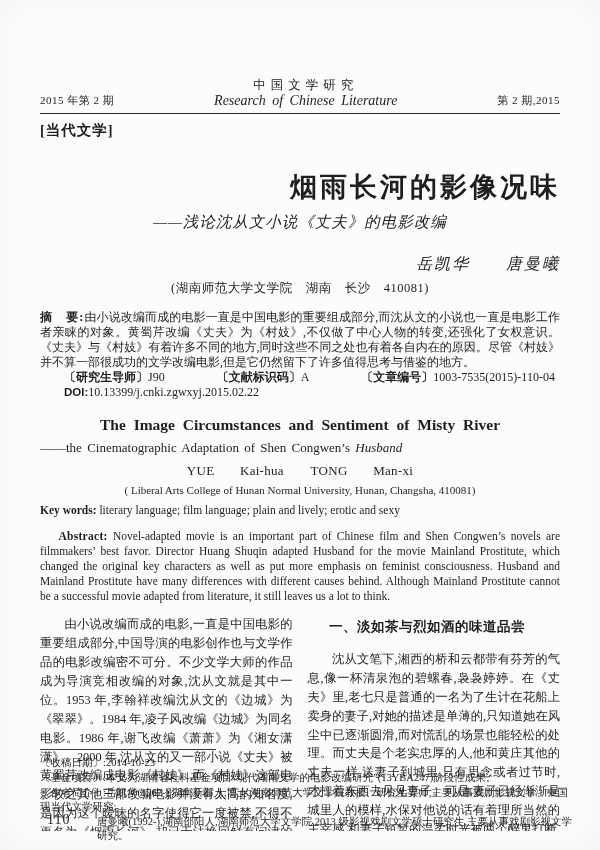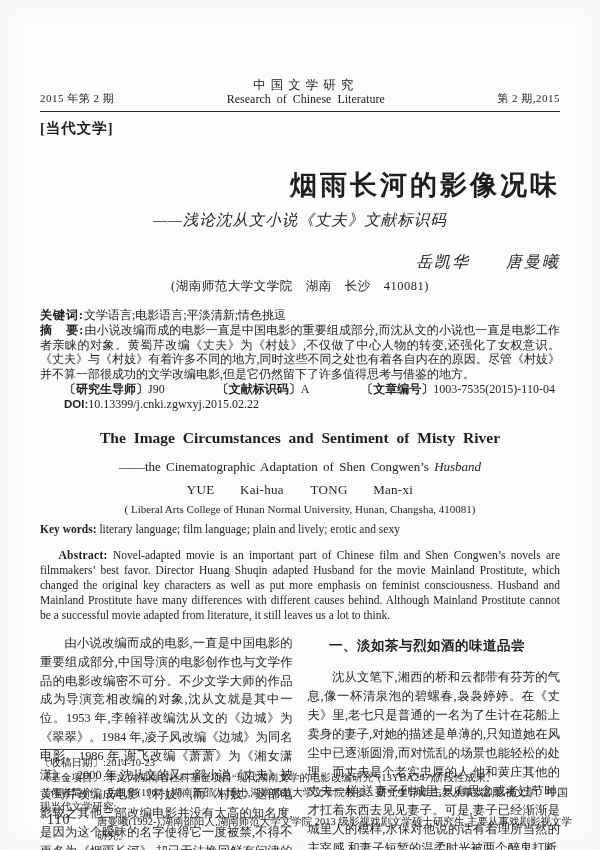--- a/index.html
+++ b/index.html
@@ -23,21 +23,21 @@
   .header{
     margin-top:78px;
     display:flex;
     align-items:flex-end;
     justify-content:space-between;
     font-size:11px;
   }
   .hside{white-space:nowrap;letter-spacing:.5px;padding-bottom:1px;}
   .hcenter{text-align:center;line-height:1.15;}
   .hcn{font-size:12.5px;letter-spacing:5px;}
-  .hen{font-size:12px;word-spacing:3px;margin-top:1px;}
+  .hen{font-size:14px;word-spacing:3px;margin-top:1px;font-style:italic;}
   .rule{border-top:1.4px solid #2a2a2a;margin-top:4px;}
   .section-tag{margin-top:7px;font-size:14.5px;font-weight:bold;letter-spacing:1px;}
   
   .title{
     margin-top:33px;text-align:right;
     font-size:27px;font-weight:bold;letter-spacing:3px;line-height:1.1;
   }
   .subtitle{margin-top:9px;text-align:center;font-size:15.5px;font-style:italic;letter-spacing:1px;}
   .authors{margin-top:21px;text-align:right;font-size:16px;font-style:italic;letter-spacing:2px;word-spacing:26px;}
   .affil{margin-top:5px;text-align:center;font-size:12.5px;letter-spacing:.5px;}
@@ -49,21 +49,21 @@
   .abs{text-align:justify;}
   .clc{margin-top:4px;display:flex;}
   .clc .clc-item{white-space:nowrap;}
   .clc .clc-item:first-child{margin-left:2em;}
   .clc .clc-item + .clc-item{margin-left:52px;}
   .doi{margin-top:4px;text-indent:2em;}
   .doi b{font-family:"Liberation Sans",sans-serif;font-size:11.5px;}
   
   .en-block{margin-top:17px;}
   .en-title{text-align:center;font-size:15.5px;font-weight:bold;word-spacing:4px;}
-  .en-sub{text-align:center;font-size:13px;margin-top:12px;word-spacing:2px;}
+  .en-sub{text-align:left;font-size:13px;margin-top:6px;word-spacing:2px;}
   .en-authors{text-align:center;font-size:13px;margin-top:6px;word-spacing:22px;letter-spacing:.3px;}
   .en-affil{text-align:center;font-size:11px;margin-top:4px;}
   .en-kw{margin:8px 0 13px 0;font-size:11.5px;}
   .en-kw b{font-size:11.5px;}
   .en-abs{margin:2px 0 0 0;font-size:11.5px;line-height:1.3;text-align:justify;text-indent:1.6em;}
   .en-abs b{letter-spacing:.3px;}
   
   .columns{
     margin-top:11px;
     display:flex;
@@ -104,26 +104,25 @@
     <span class="hcenter">
       <span class="hcn" style="display:block;">中国文学研究</span>
       <span class="hen" style="display:block;">Research of Chinese Literature</span>
     </span>
     <span class="hside">第 2 期,2015</span>
   </div>
   <div class="rule"></div>
   <div class="section-tag">[当代文学]</div>
 
   <div class="title">烟雨长河的影像况味</div>
-  <div class="subtitle">——浅论沈从文小说《丈夫》文献标识码</div>
+  <div class="subtitle">——浅论沈从文小说《丈夫》的电影改编</div>
   <div class="authors">岳凯华　　唐曼曦</div>
   <div class="affil">(湖南师范大学文学院　湖南　长沙　410081)</div>
 
   <div class="meta">
-    <p class="kw"><b>关键词:</b><span>文学语言;电影语言;平淡清新;情色挑逗</span></p>
     <p class="abs"><b>摘　要:</b><span>由小说改编而成的电影一直是中国电影的重要组成部分,而沈从文的小说也一直是电影工作者亲睐的对象。黄蜀芹改编《丈夫》为《村妓》,不仅做了中心人物的转变,还强化了女权意识。《丈夫》与《村妓》有着许多不同的地方,同时这些不同之处也有着各自内在的原因。尽管《村妓》并不算一部很成功的文学改编电影,但是它仍然留下了许多值得思考与借鉴的地方。</span></p>
     <p class="clc">
       <span class="clc-item"><b>〔研究生导师〕</b><span>J90</span></span>
       <span class="clc-item"><b>〔文献标识码〕</b><span>A</span></span>
       <span class="clc-item"><b>〔文章编号〕</b><span>1003-7535(2015)-110-04</span></span>
     </p>
     <p class="doi"><b>DOI:</b><span>10.13399/j.cnki.zgwxyj.2015.02.22</span></p>
   </div>
 
   <div class="en-block">

